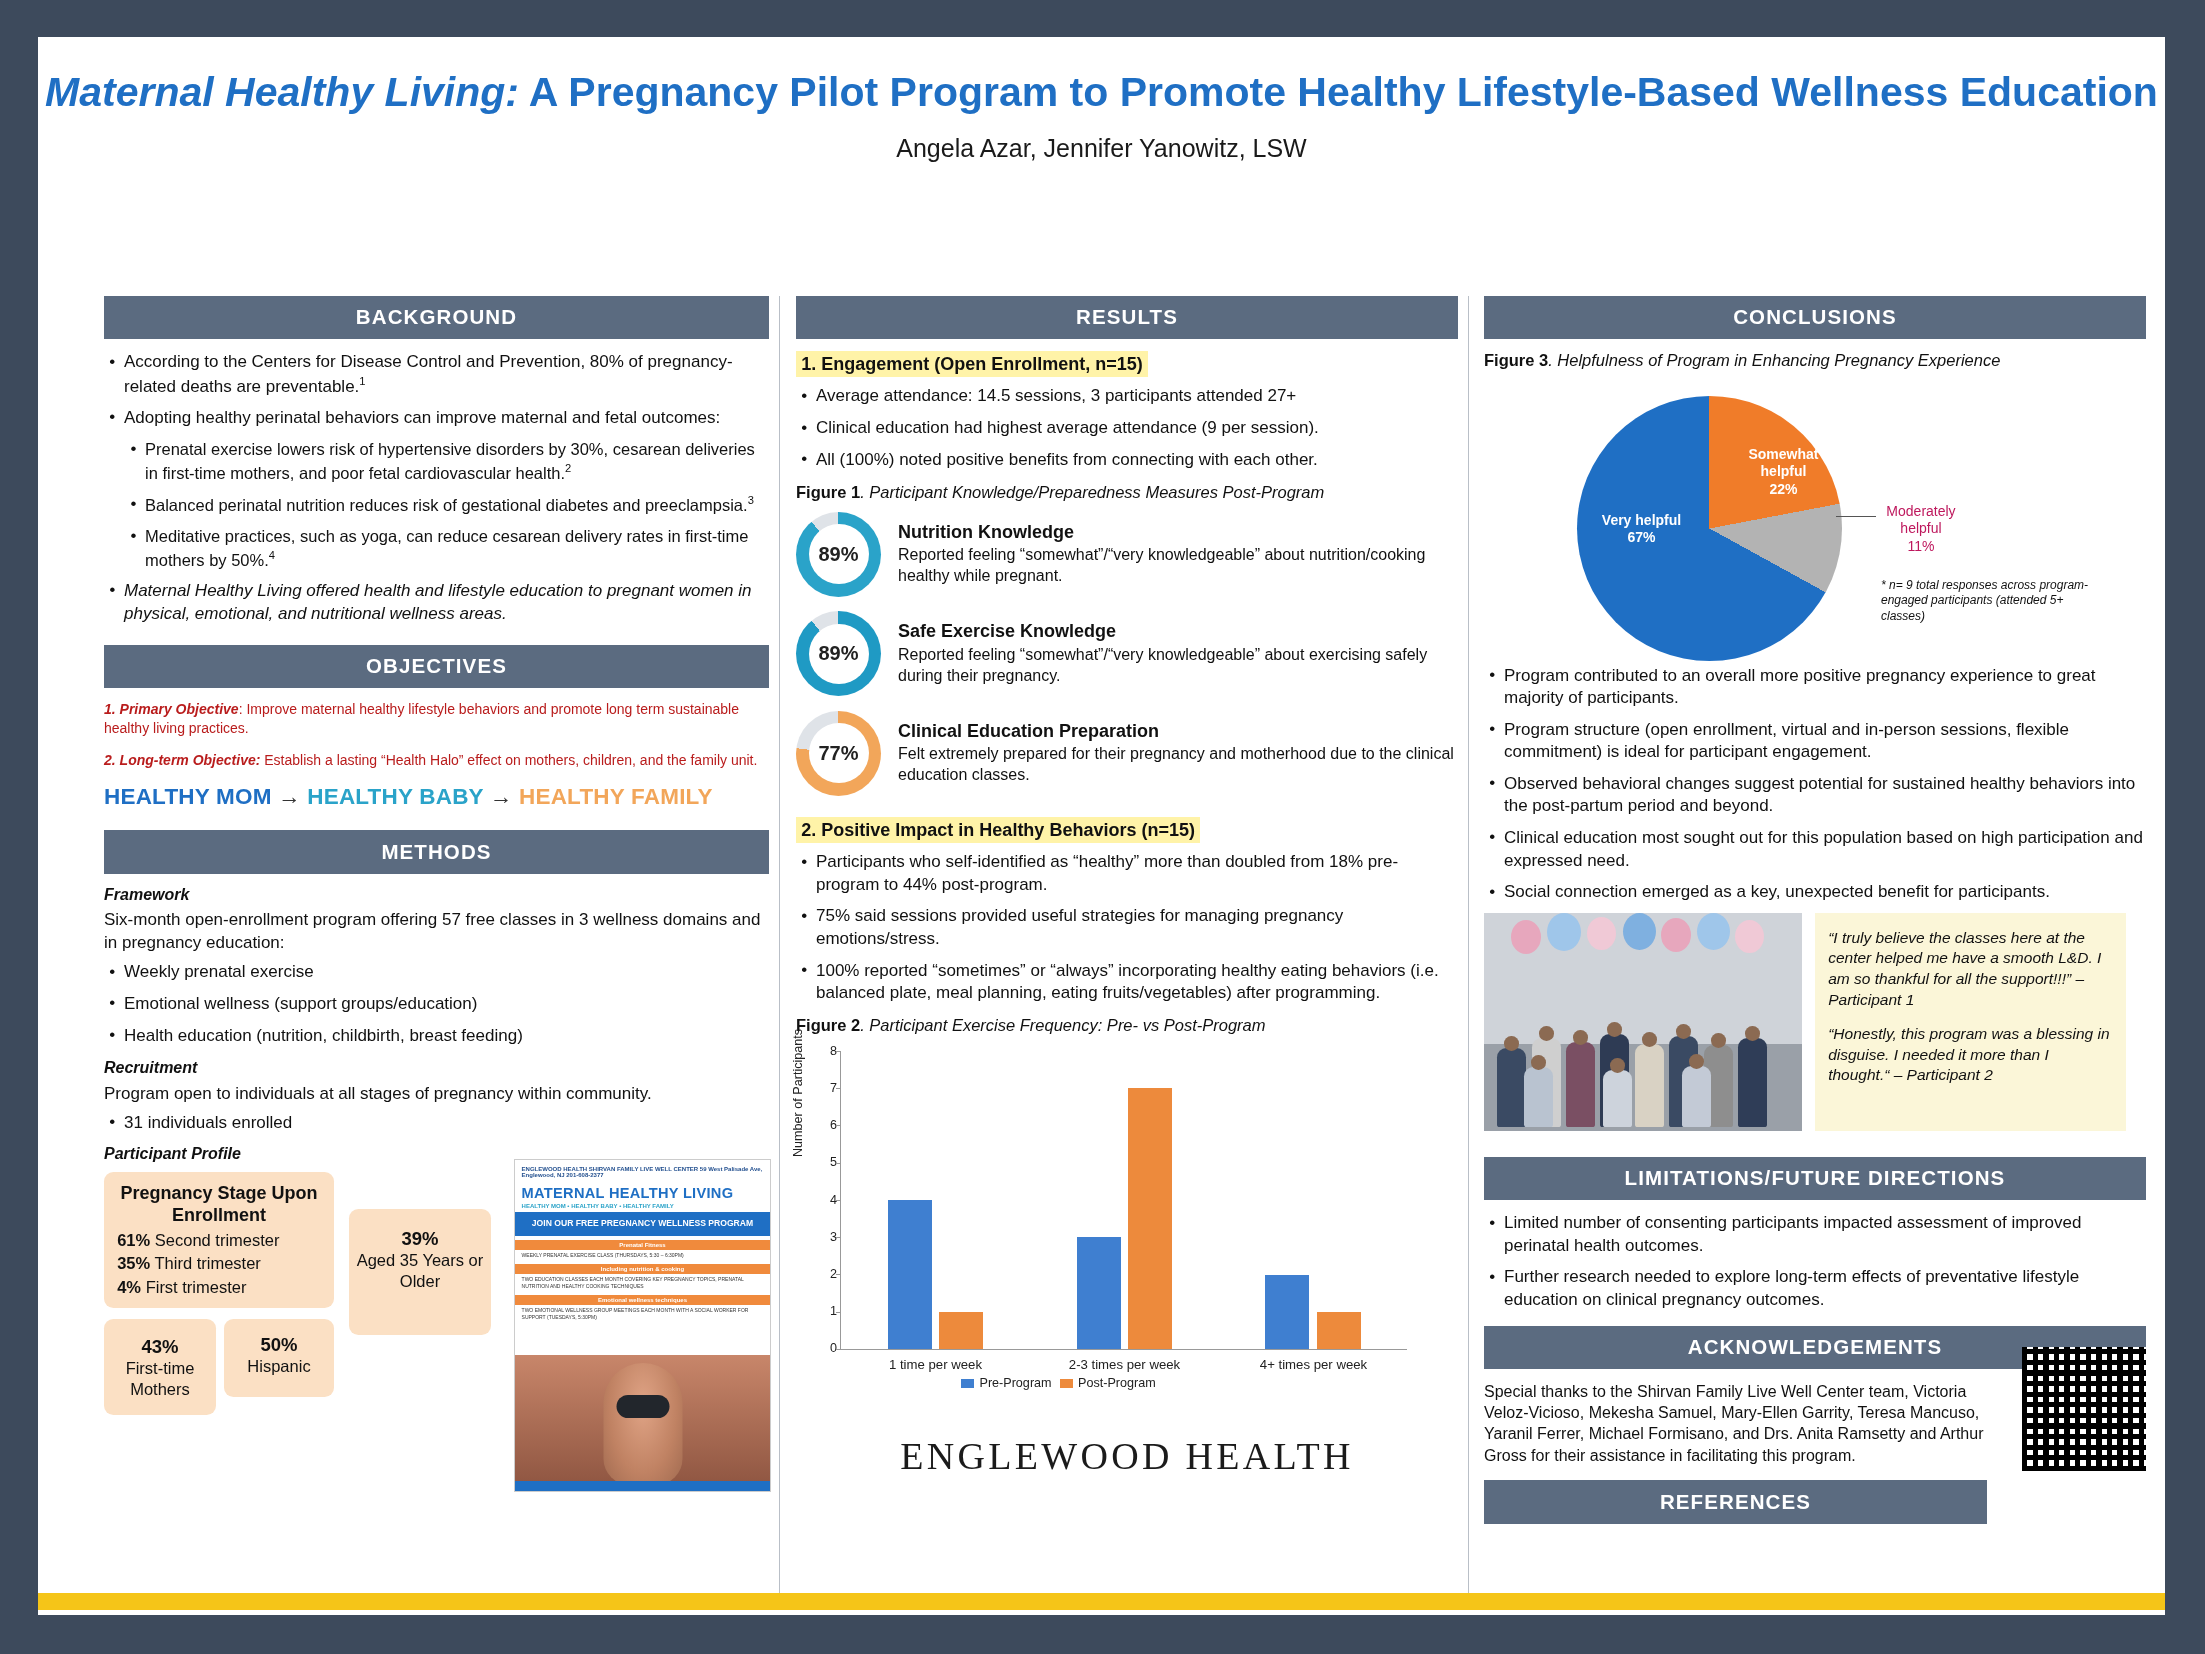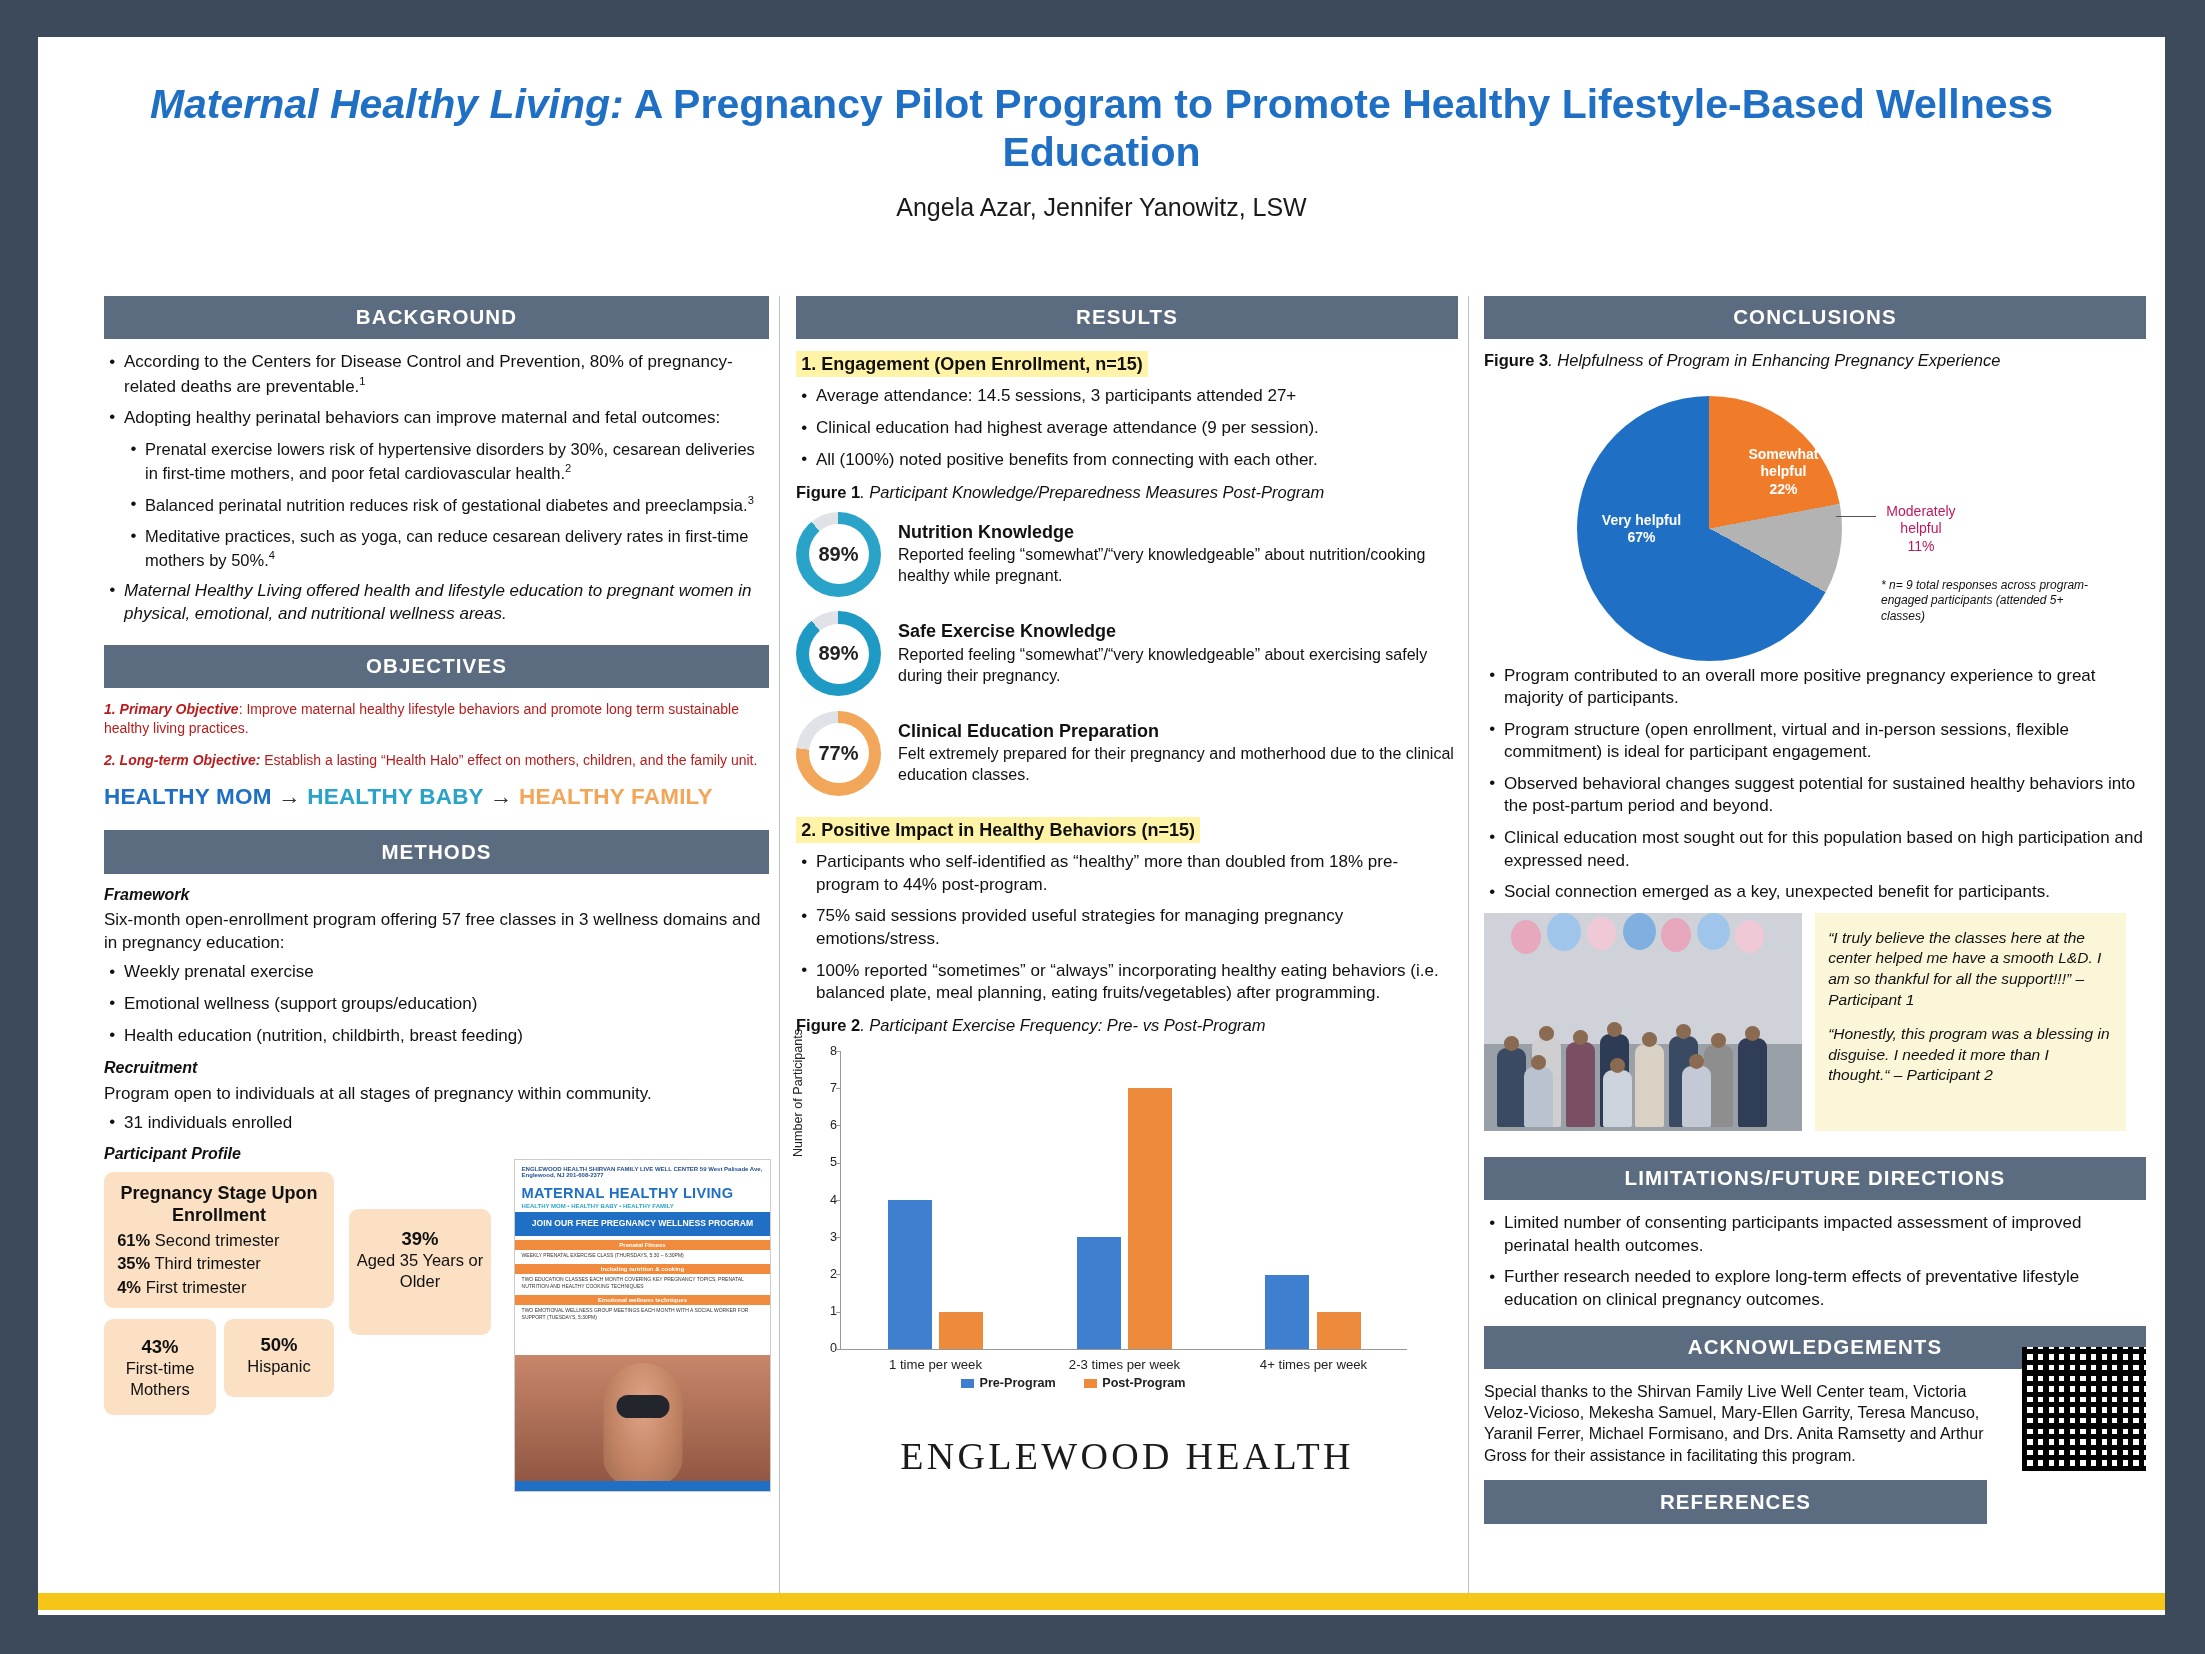--- a/index.html
+++ b/index.html
@@ -15,21 +15,21 @@
     background:#ffffff;
     box-sizing:border-box;
   }
   .yellow-bar{
     position:absolute;left:38px;top:1593px;width:2127px;height:17px;background:#f5c518;
   }
   .title-wrap{
     text-align:center;padding-top:32px;
   }
   h1{
-    margin:12px;font-size:41px;line-height:1.16;color:#1f6fc4;font-weight:bold;
+    margin:0;font-size:41px;line-height:1.16;color:#1f6fc4;font-weight:bold;
   }
   h1 .ital{font-style:italic;}
   .authors{
     margin-top:17px;font-size:25px;color:#1a1a1a;text-align:center;
   }
   .columns{
     position:absolute;top:259px;left:0;width:100%;height:1323px;
   }
   .col{position:absolute;top:0;}
   .col-left{left:66px;width:665px;}
@@ -145,21 +145,21 @@
     position:absolute;left:-5.3px;top:112px;transform:rotate(-90deg);transform-origin:left top;
     font-size:12.6px;color:#222;white-space:nowrap;
   }
   .plot{position:absolute;left:44px;top:6.6px;width:566px;height:298px;border-left:0.7px solid #999;border-bottom:0.7px solid #999;}
   .ytick{position:absolute;left:-22.5px;font-size:12.6px;color:#222;width:18.5px;text-align:right;}
   .ytickmark{position:absolute;left:-5.3px;width:5.3px;height:0.7px;background:#999;}
   .bar{position:absolute;bottom:0;}
   .bar.pre{background:#3f7fd0;}
   .bar.post{background:#ed8a3c;}
   .xlab{position:absolute;top:306px;font-size:13.2px;color:#222;text-align:center;}
-  .legend{position:absolute;top:331px;left:165px;font-size:12.6px;color:#222;display:flex;gap:28px;font-weight:bold;}
+  .legend{position:absolute;top:331px;left:165px;font-size:12.6px;color:#222;display:flex;gap:8px;}
   .legend span.sw{display:inline-block;width:13.2px;height:9.3px;margin-right:5.3px;vertical-align:middle;}
 
   .eng-health{
     text-align:center;font-family:"Liberation Serif", serif;font-size:38px;letter-spacing:3.3px;color:#1b1b1b;
     margin-top:18.5px;
   }
 
   
   .pie-wrap{position:relative;height:331px;margin-top:5.3px;}
   .pie{

